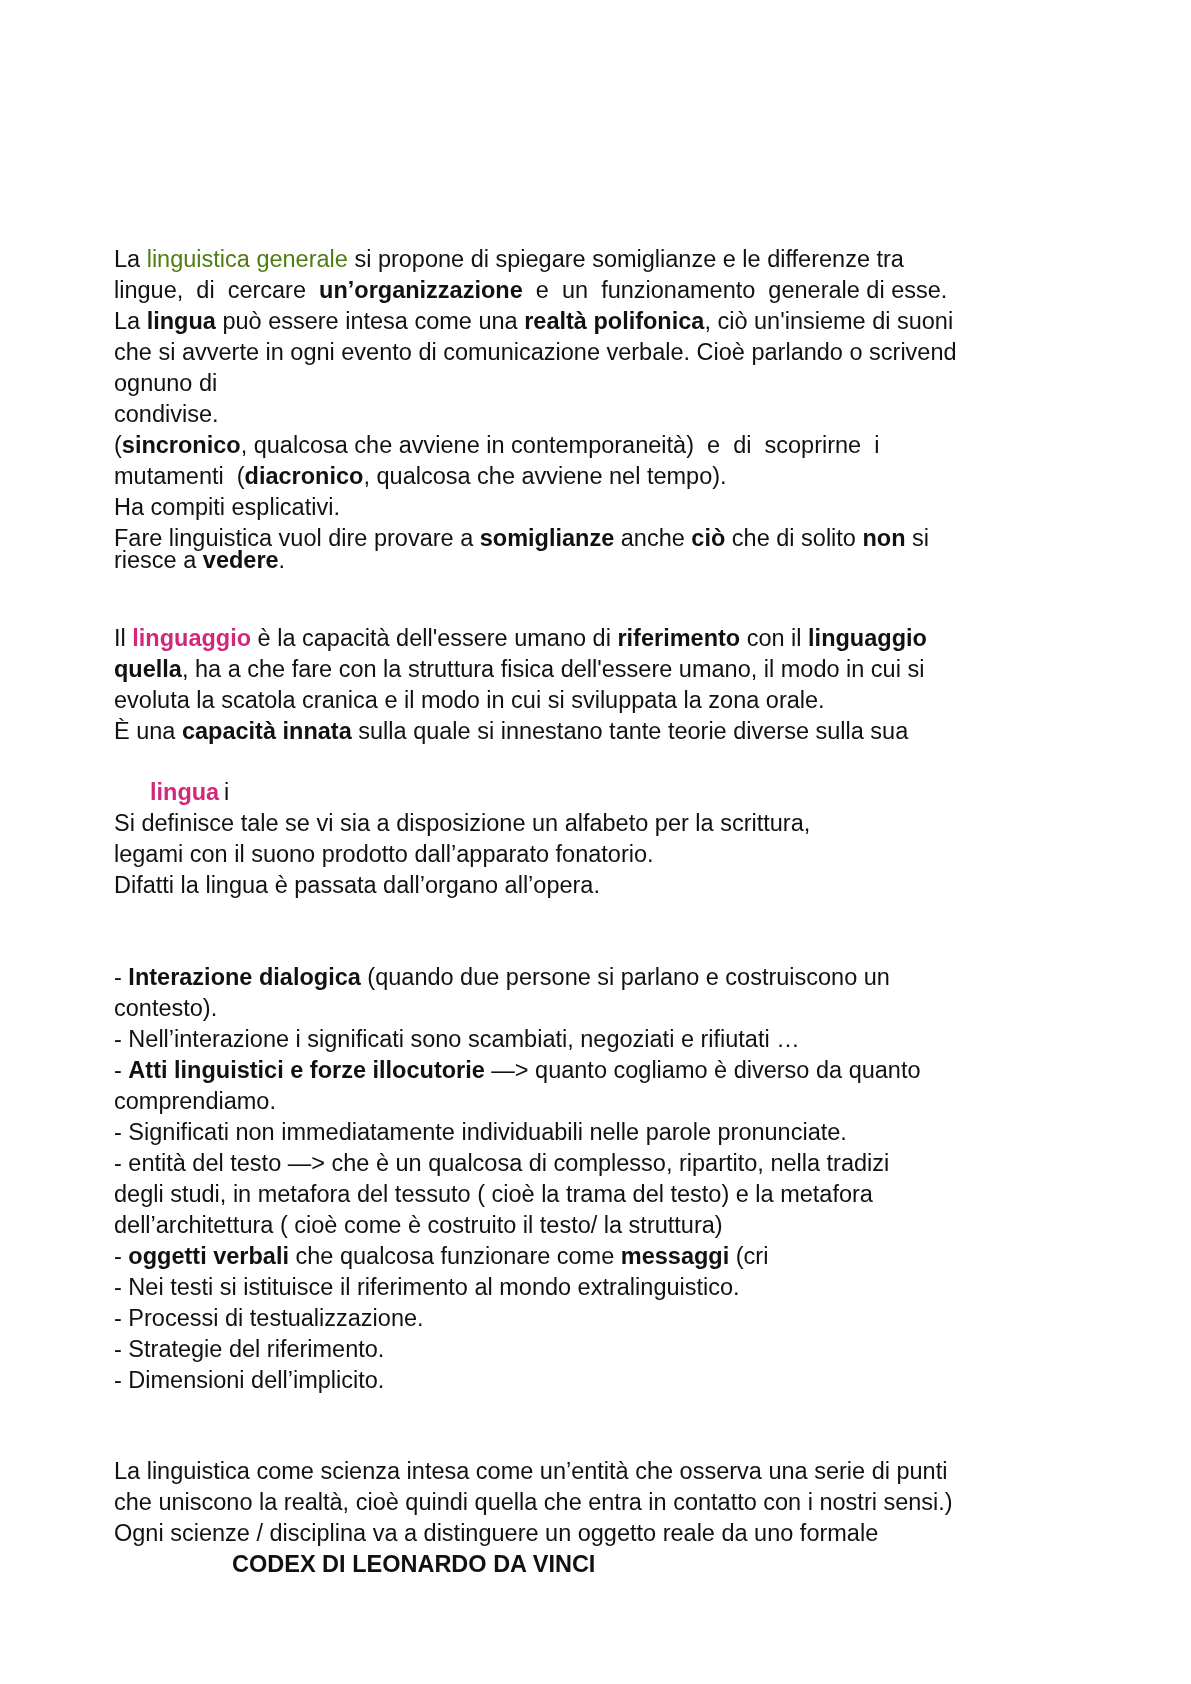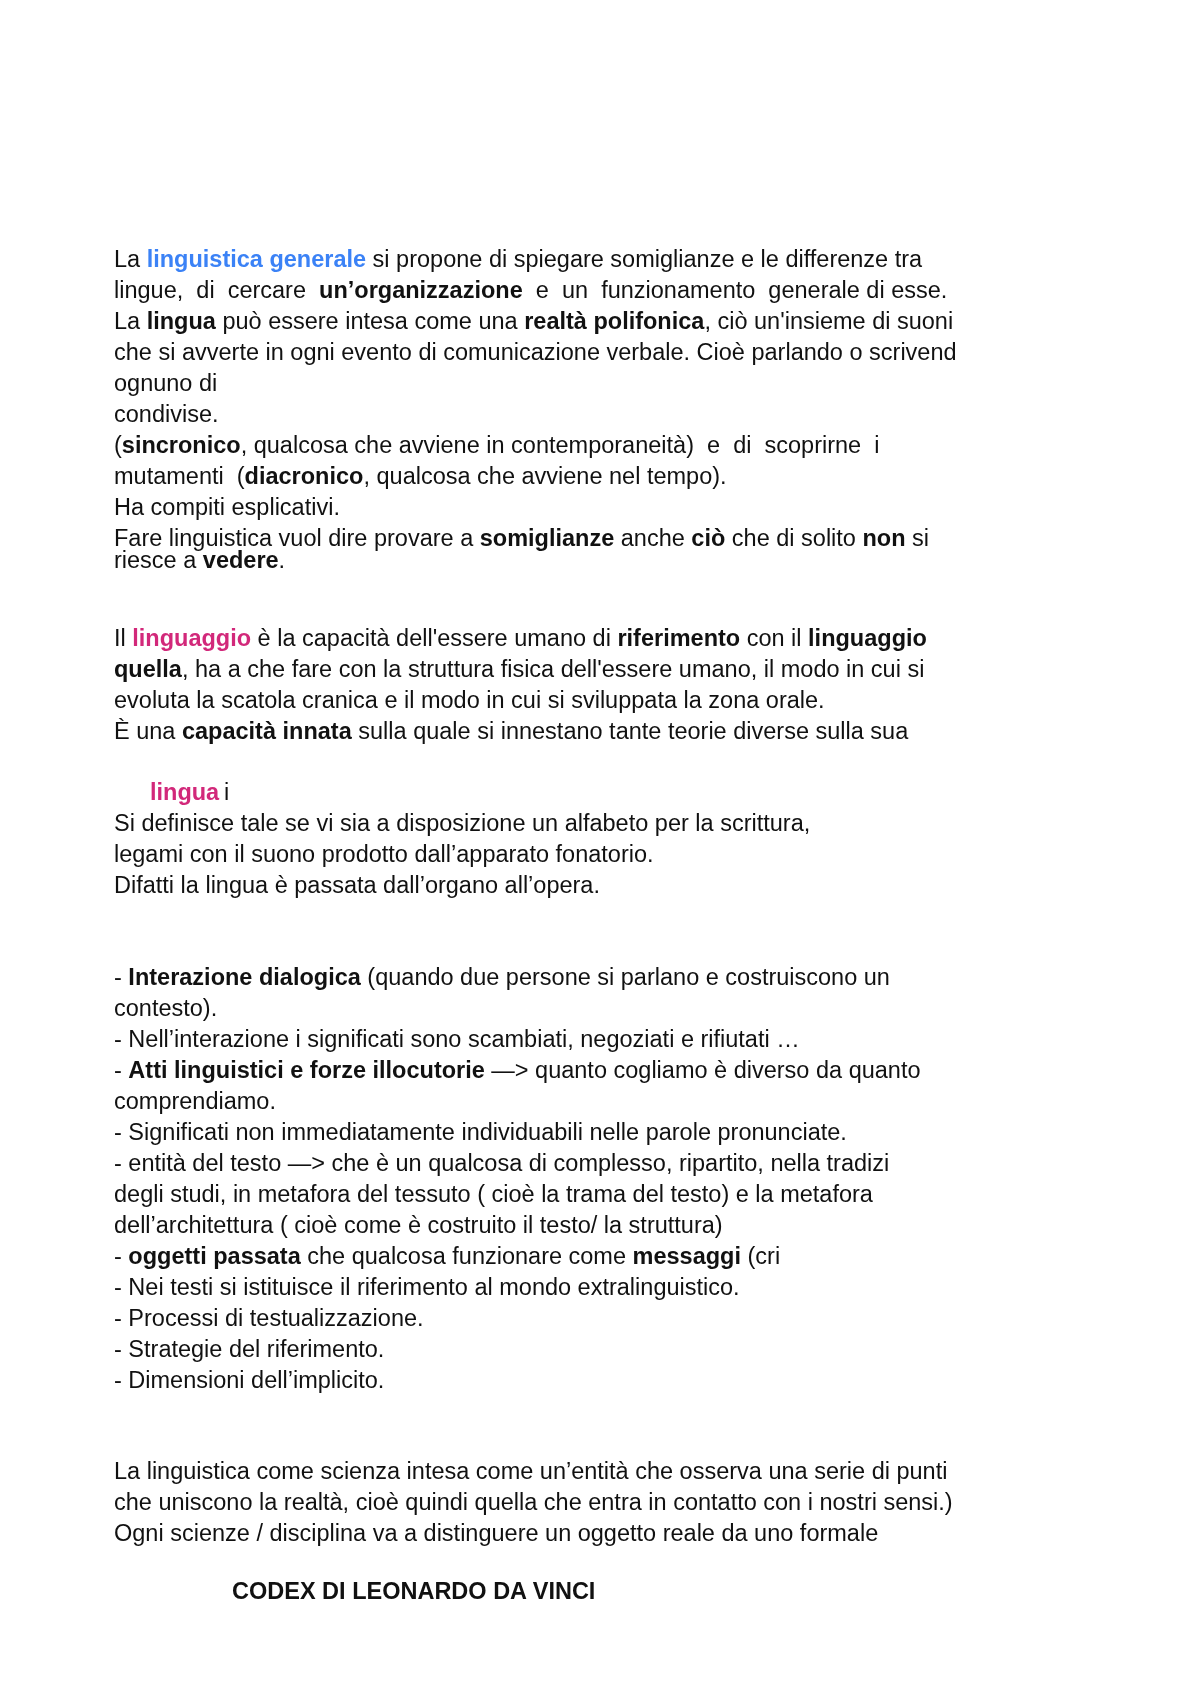--- a/index.html
+++ b/index.html
@@ -22,22 +22,22 @@
       width: 960px;
     }
     .line {
       position: absolute;
       left: 0;
       white-space: nowrap;
       font-size: 23.5px;
       line-height: 30px;
       height: 30px;
     }
-    .b { font-weight: bold; margin-top: 27px; }
-    .red { color: #3b82f6; font-weight: bold; }
+    .b { font-weight: bold; }
+    .red { color: #4d7c0f; font-weight: normal; }
     .mag { color: #d2287a; font-weight: bold; }
   </style>
 </head>
 <body>
 
 <div class="page">
 
   <div class="line" style="top:244px">
     <span>La </span><span class="red">linguistica generale</span><span> si propone di spiegare somiglianze e le differenze tra</span>
   </div>
@@ -89,21 +89,21 @@
   <div class="line" style="top:1024px">- Nell’interazione i significati sono scambiati, negoziati e rifiutati …</div>
   <div class="line" style="top:1055px">
     <span>- </span><span class="b">Atti linguistici e forze illocutorie</span><span> —&gt; quanto cogliamo è diverso da quanto</span>
   </div>
   <div class="line" style="top:1086px">comprendiamo.</div>
   <div class="line" style="top:1117px">- Significati non immediatamente individuabili nelle parole pronunciate.</div>
   <div class="line" style="top:1148px">- entità del testo —&gt; che è un qualcosa di complesso, ripartito, nella tradizi</div>
   <div class="line" style="top:1179px">degli studi, in metafora del tessuto ( cioè la trama del testo) e la metafora</div>
   <div class="line" style="top:1210px">dell’architettura ( cioè come è costruito il testo/ la struttura)</div>
   <div class="line" style="top:1241px">
-    <span>- </span><span class="b">oggetti passata</span><span> che qualcosa funzionare come </span><span class="b">messaggi</span><span> (cri</span>
+    <span>- </span><span class="b">oggetti verbali</span><span> che qualcosa funzionare come </span><span class="b">messaggi</span><span> (cri</span>
   </div>
   <div class="line" style="top:1272px">- Nei testi si istituisce il riferimento al mondo extralinguistico.</div>
   <div class="line" style="top:1303px">- Processi di testualizzazione.</div>
   <div class="line" style="top:1334px">- Strategie del riferimento.</div>
   <div class="line" style="top:1365px">- Dimensioni dell’implicito.</div>
 
   <div class="line" style="top:1456px">La linguistica come scienza intesa come un’entità che osserva una serie di punti</div>
   <div class="line" style="top:1487px">che uniscono la realtà, cioè quindi quella che entra in contatto con i nostri sensi.)</div>
   <div class="line" style="top:1518px">Ogni scienze / disciplina va a distinguere un oggetto reale da uno formale</div>
   <div class="line b" style="top:1549px; left:118px">CODEX DI LEONARDO DA VINCI</div>

